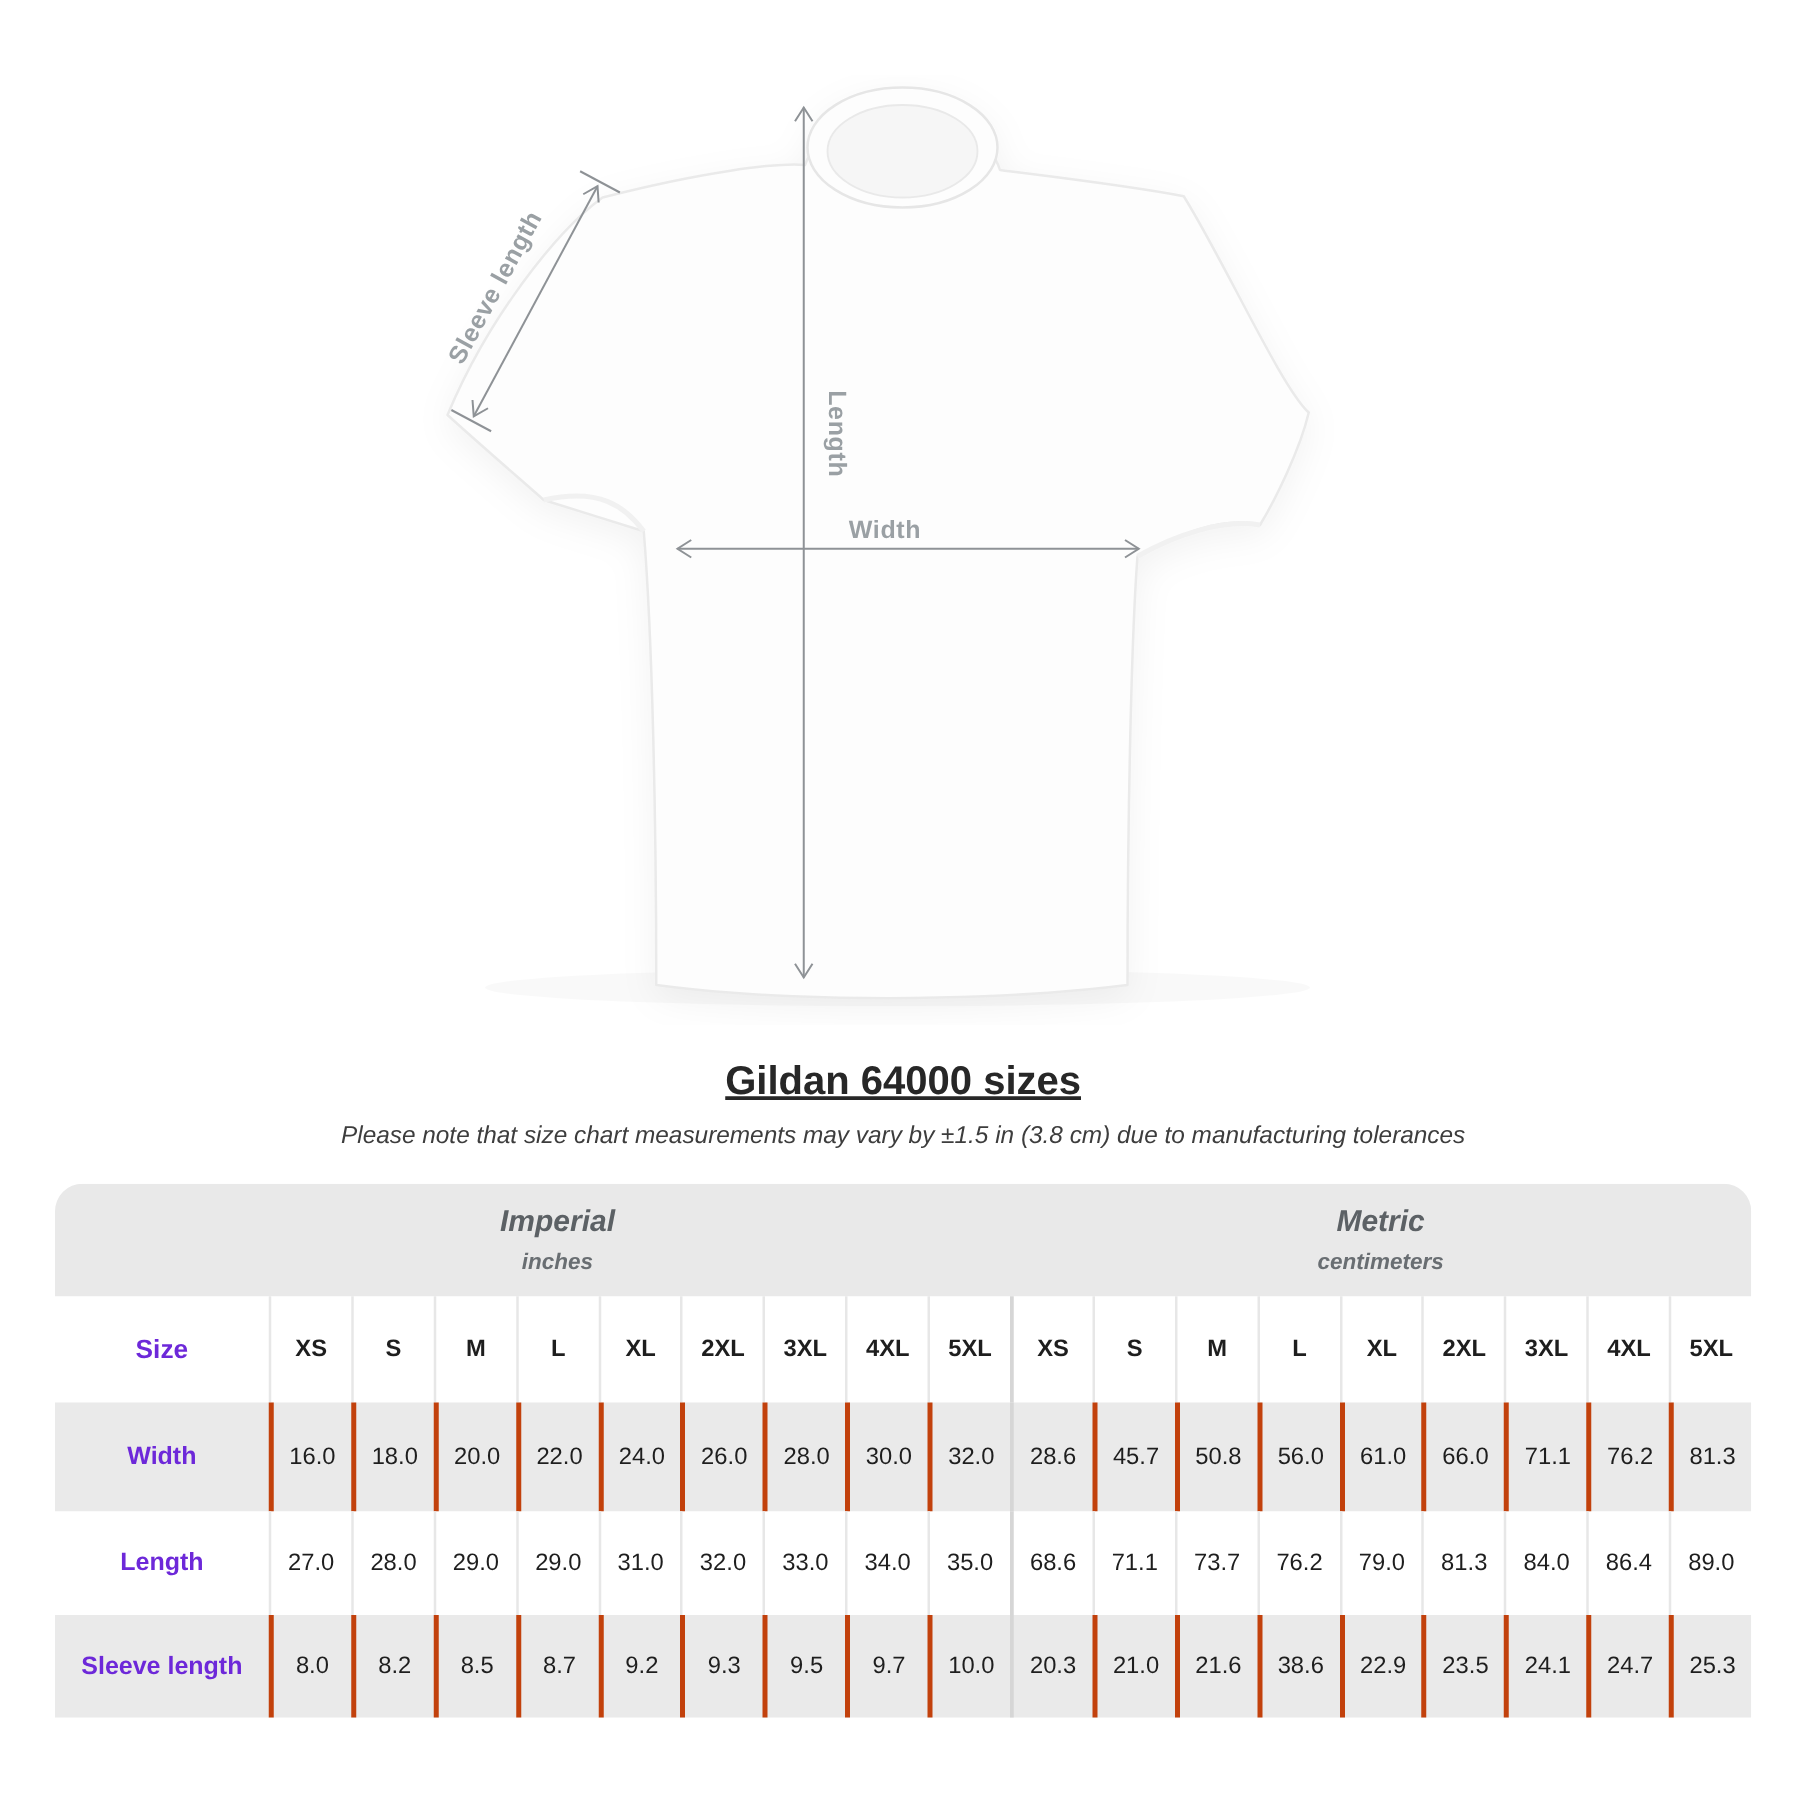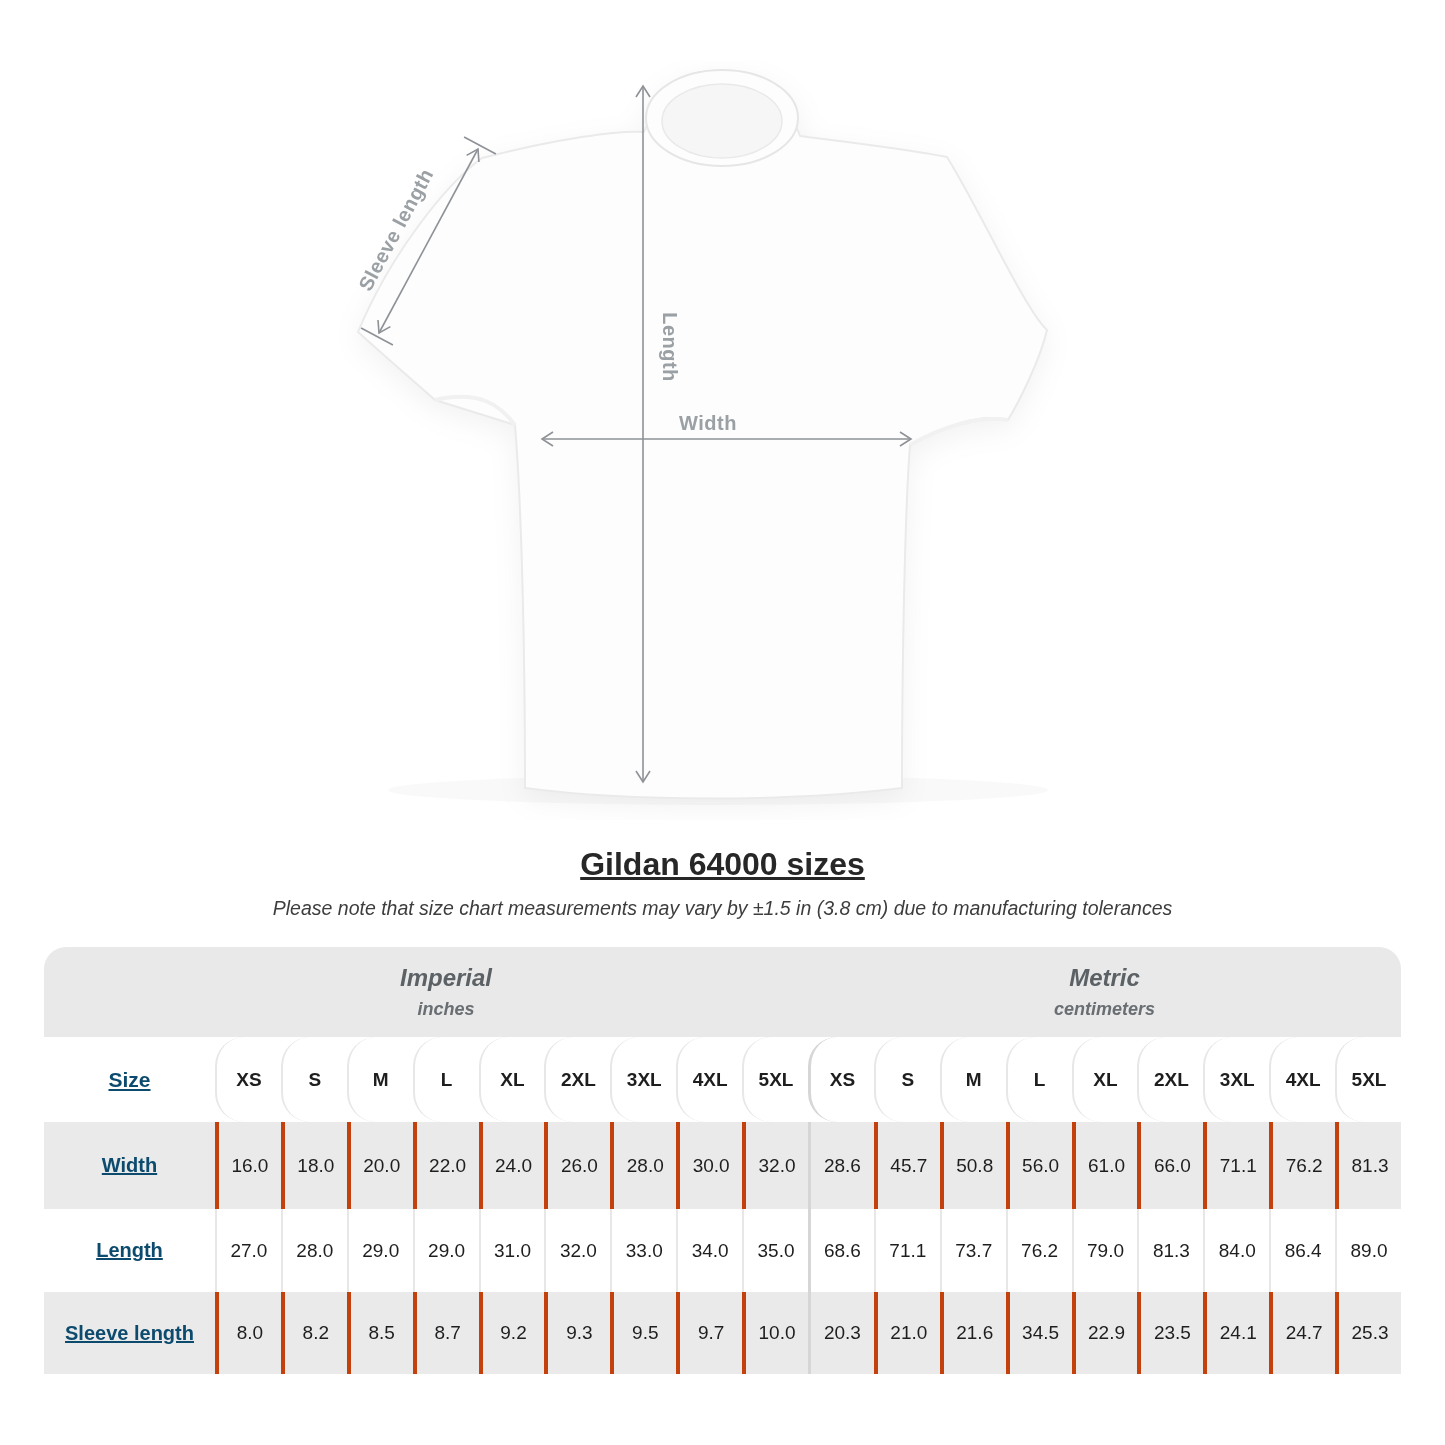--- a/index.html
+++ b/index.html
@@ -24,23 +24,23 @@
     position:absolute;left:44px;top:947px;width:1357px;height:451px;
     border-radius:22px;overflow:hidden;background:#ffffff;
   }
   .band{height:90px;display:grid;grid-template-columns:764px 1fr;background:#e9e9e9;}
   .band-group{display:flex;flex-direction:column;justify-content:center;align-items:center;gap:7px;}
   .band-group.imperial{transform:translateX(20px);}
   .band-title{font-size:24px;font-weight:bold;font-style:italic;color:#5c6165;}
   .band-sub{font-size:18px;font-style:italic;color:#696e72;font-weight:bold;}
   .trow{display:grid;grid-template-columns:171px repeat(18,1fr);}
   .cell{display:flex;align-items:center;justify-content:center;white-space:nowrap;}
-  .label-cell{font-weight:bold;color:#0c4a6e;font-size:20px;text-decoration:underline;}
+  .label-cell{font-weight:bold;color:#6d28d9;font-size:20px;}
   .size-row .label-cell{font-size:21px;}
-  .size-cell{font-weight:bold;color:#585d62;font-size:18px;border-radius:29px;}
+  .size-cell{font-weight:bold;color:#585d62;font-size:18px;}
   .value-cell{font-size:19px;color:#1e1e1e;}
   .row-gray{background:#eaeaea;}
   .row-gray .value-cell{border-left:4px solid #c2410c;}
   .row-white .value-cell{border-left:2px solid #e7e7e7;}
   .trow .value-cell.junction{border-left:3px solid #d6d6d6;}
 </style>
 </head>
 <body>
 
 <div class="page">
@@ -182,21 +182,21 @@
           <div class="cell value-cell">8.5</div>
           <div class="cell value-cell">8.7</div>
           <div class="cell value-cell">9.2</div>
           <div class="cell value-cell">9.3</div>
           <div class="cell value-cell">9.5</div>
           <div class="cell value-cell">9.7</div>
           <div class="cell value-cell">10.0</div>
           <div class="cell value-cell junction">20.3</div>
           <div class="cell value-cell">21.0</div>
           <div class="cell value-cell">21.6</div>
-          <div class="cell value-cell">34.5</div>
+          <div class="cell value-cell">38.6</div>
           <div class="cell value-cell">22.9</div>
           <div class="cell value-cell">23.5</div>
           <div class="cell value-cell">24.1</div>
           <div class="cell value-cell">24.7</div>
           <div class="cell value-cell">25.3</div>
         </div>
       </div>
   </div>
 
 </div>

